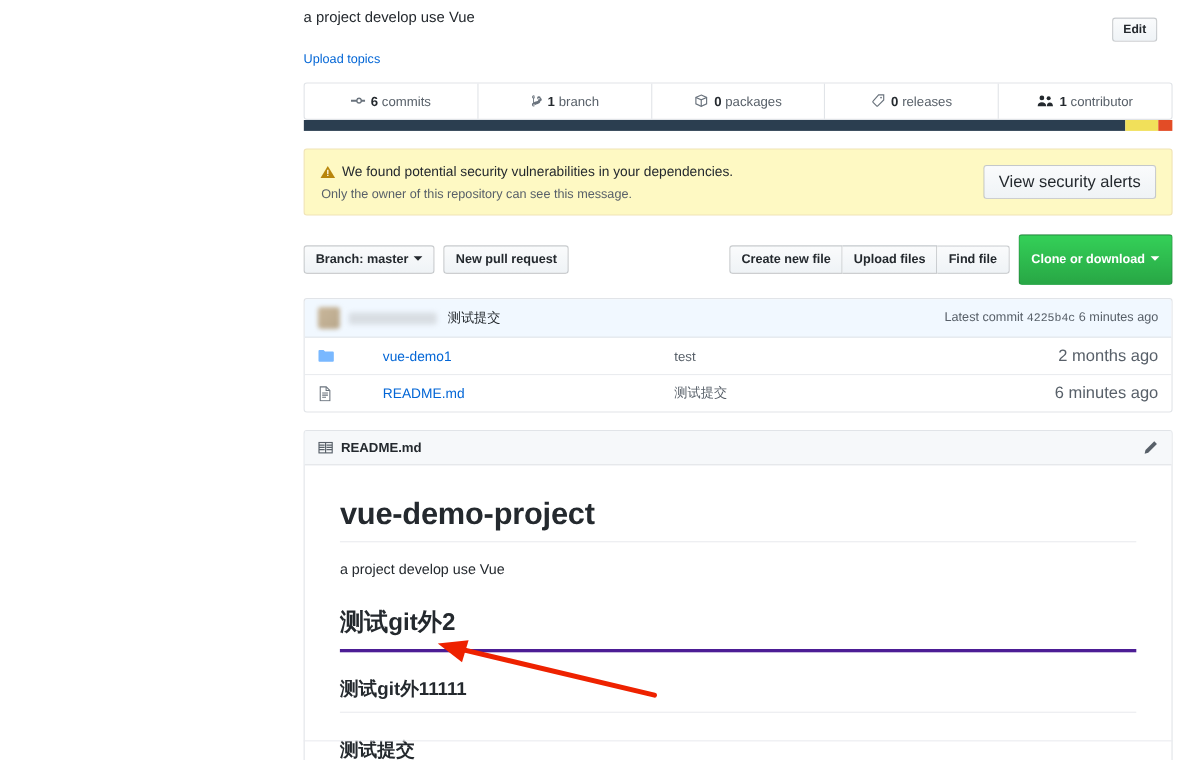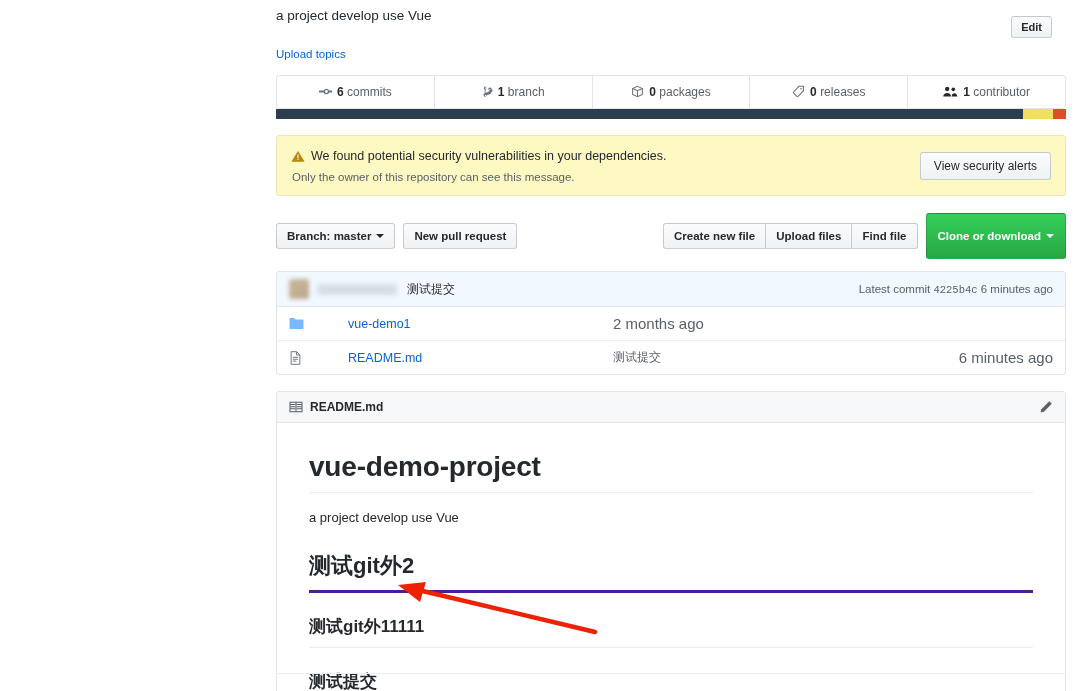--- a/index.html
+++ b/index.html
@@ -120,21 +120,21 @@
     display: inline-flex;
     color: #b8860b;
   }
   .alert-sub {
     font-size: 11.5px;
     color: #586069;
     margin-top: 6px;
     margin-left: 1px;
   }
   .alert-btn {
-    font-size: 12px;
+    font-size: 15px;
     color: #24292e;
     background: linear-gradient(#fafbfc,#eff3f6);
     border: 1px solid rgba(27,31,35,.2);
     border-radius: 3px;
     padding: 6px 13px;
     white-space: nowrap;
     cursor: pointer;
   }
 
   
@@ -453,20 +453,21 @@
         </div>
       </div>
 
       <div class="file-row">
         <span class="file-ico folder">
           <svg width="15" height="13" viewBox="0 0 16 14" fill="currentColor">
               <path d="M.5 2.2A1 1 0 0 1 1.5 1.2h4l1.4 1.6h7.6a1 1 0 0 1 1 1v8a1 1 0 0 1-1 1H1.5a1 1 0 0 1-1-1z"></path>
             </svg>
         </span>
         <a class="file-name">vue-demo1</a>
+        <span class="file-msg">test</span>
         <span class="file-age">2 months ago</span>
       </div>
 
       <div class="file-row">
         <span class="file-ico">
           <svg width="13" height="14" viewBox="0 0 12 16" fill="none" stroke="currentColor" stroke-width="1.1">
               <path d="M1 .8h6.2L11 4.5v10.7H1z"></path>
               <path d="M7.1.9v3.6h3.7M3 7.2h6M3 9.4h6M3 11.6h4"></path>
             </svg>
         </span>

